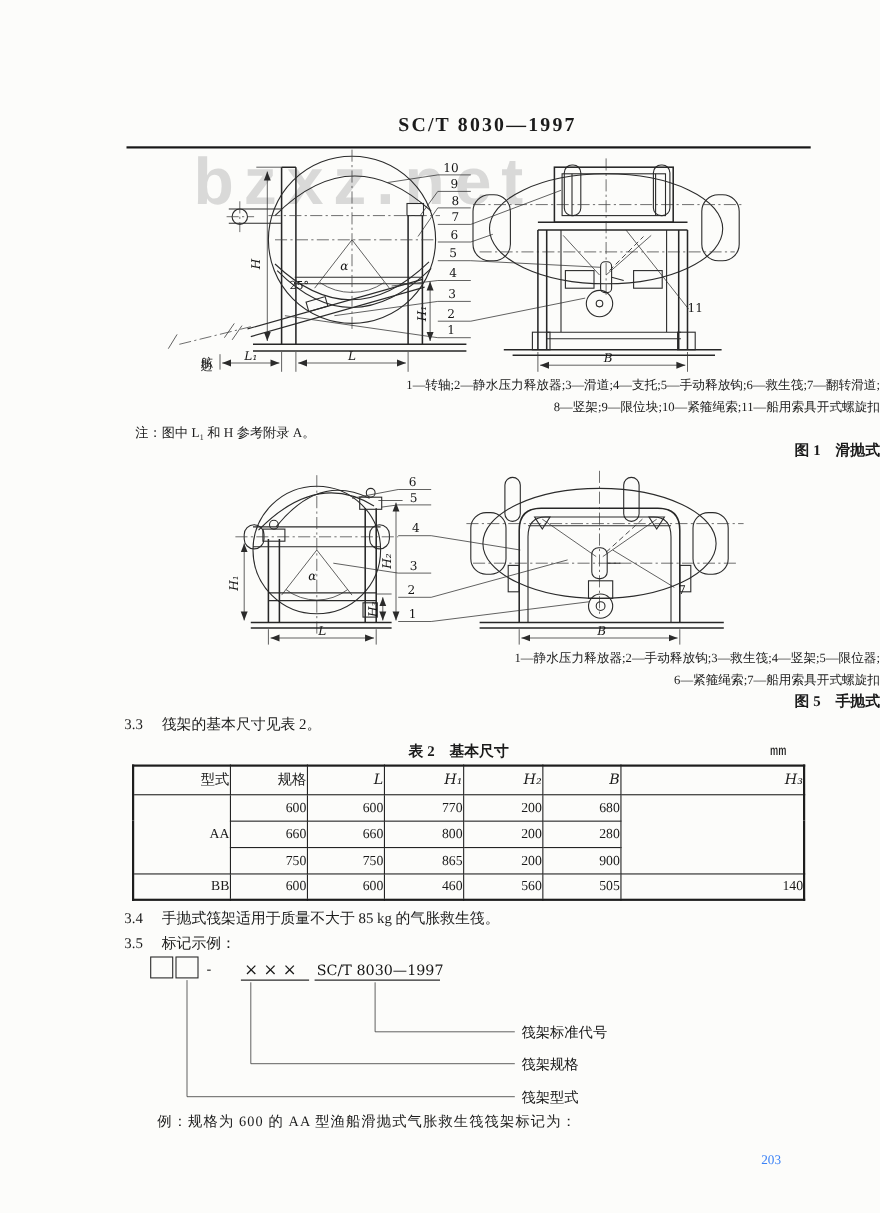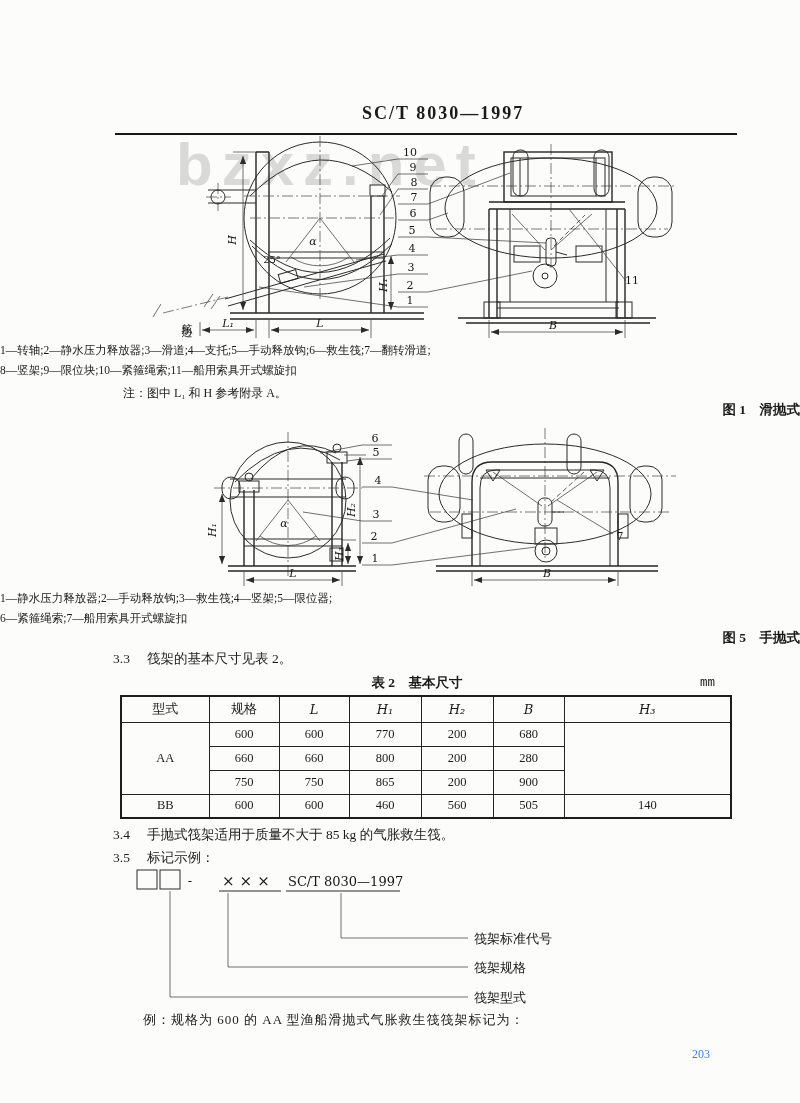--- a/index.html
+++ b/index.html
@@ -5,29 +5,29 @@
   *{margin:0;padding:0;box-sizing:border-box}
   html,body{background:#9a9a9a}
   .page{position:relative;width:800px;height:1103px;margin:0 auto;background:#fcfcfa;
         font-family:"Liberation Serif","DejaVu Serif",serif;color:#1b1b1b;overflow:hidden}
   .watermark{position:absolute;left:176px;top:130px;z-index:0;
              font-family:"Liberation Sans","DejaVu Sans",sans-serif;font-weight:bold;
              font-size:60px;letter-spacing:9px;color:rgba(175,175,175,.45);white-space:nowrap}
   .std-code{position:absolute;left:362px;top:103px;z-index:2;font-size:18px;font-weight:bold;letter-spacing:2px}
   .head-rule{position:absolute;left:115px;top:133px;width:622px;height:2px;background:#171717;z-index:2}
   svg.art{position:absolute;left:0;top:0;z-index:1}
-  .cap{position:absolute;left:0;width:800px;text-align:left;font-size:11.5px;z-index:2;white-space:nowrap}
+  .cap{position:absolute;left:0;width:800px;text-align:right;font-size:11.5px;z-index:2;white-space:nowrap}
   .note-line{position:absolute;left:123px;top:385px;font-size:12px;z-index:2}
   .fig-title{position:absolute;left:0;width:800px;text-align:right;font-size:13.5px;font-weight:bold;z-index:2}
   .sec{position:absolute;left:113px;font-size:13.5px;z-index:2;white-space:nowrap}
   .sec .num{display:inline-block;min-width:34px}
   .tbl-title{position:absolute;left:0;width:834px;text-align:center;top:674px;font-size:13.5px;font-weight:bold;z-index:2}
   .mm-unit{position:absolute;left:700px;top:676px;font-size:12.5px;z-index:2;font-family:Liberation Mono, monospace}
   table.dims{position:absolute;left:120px;top:695px;width:610px;z-index:2;border-collapse:collapse;
-             table-layout:fixed;text-align:center;font-size:12.5px;border:2px solid #1d1d1d}
+             table-layout:fixed;text-align:right;font-size:12.5px;border:2px solid #1d1d1d}
   .dims th,.dims td{border:1.2px solid #242424;font-weight:normal;padding:0}
   .dims tr.hrow th{height:26px;font-size:13px}
   .dims td{height:24px}
   .ital{font-family:"DejaVu Serif",serif;font-style:italic}
   .example-line{position:absolute;left:143px;top:1011px;font-size:13px;z-index:2;letter-spacing:1px}
   .page-no{position:absolute;left:692px;top:1047px;font-size:12px;color:#3b82f6;z-index:2}
   .vtext{position:absolute;left:179px;top:314px;writing-mode:vertical-rl;font-size:11px;letter-spacing:3px;z-index:2}
   svg .ln{stroke:#2b2b2b;fill:none;stroke-width:1}
   svg .hv{stroke:#262626;fill:none;stroke-width:1.4}
   svg .thin{stroke:#333;fill:none;stroke-width:.7}

